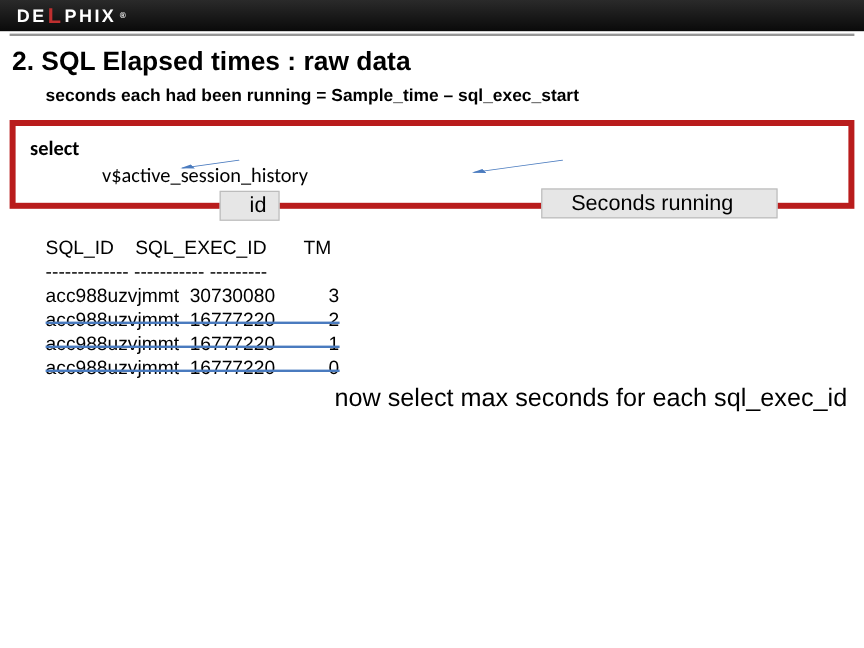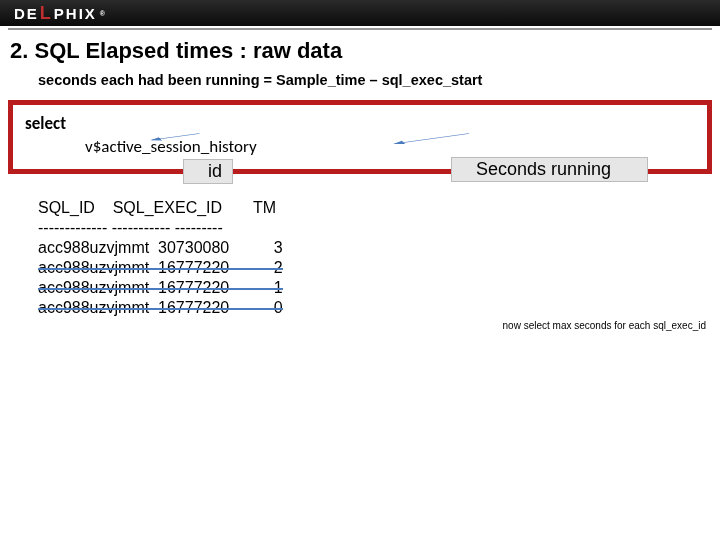--- a/index.html
+++ b/index.html
@@ -15,21 +15,21 @@
   .codebox { margin: 0 8px; border: 5px solid #b91c1c; padding: 8px 12px 10px 12px; position: relative; font-family: Calibri, Arial, sans-serif; font-size: 17px; line-height: 1.35; }
   .codebox .kw { font-weight: bold; }
   .ind1 { padding-left: 30px; }
   .ind2 { padding-left: 60px; }
   .callout { display: inline-block; background: #e6e6e6; border: 1px solid #bcbcbc; padding: 0 24px; font-size: 18px; font-family: Arial, sans-serif; line-height: 1.25; position: absolute; }
   .callout-id { left: 170px; top: 54px; width: 44px; text-align: left; }
   .callout-sec { left: 438px; top: 52px; width: 197px; }
   .arrows-svg { position: absolute; left: 0; top: 0; width: 100%; height: 100%; pointer-events: none; }
   .results { padding: 4px 10px 0 38px; font-family: Arial, sans-serif; font-size: 16px; line-height: 1.25; white-space: pre; }
   .results .sep { letter-spacing: 0; }
-  .footnote { text-align: right; padding: 2px 14px 0 0; font-size: 10px; }
+  .footnote { text-align: right; padding: 2px 14px 0 0; font-size: 21px; }
   .strike-row { position: relative; display: inline-block; }
   .strike-line { position: absolute; left: 0; right: 0; top: 52%; height: 1.5px; background: #4a7bbf; }
 </style>
 </head>
 <body>
 
 <div class="topbar">
   <div class="logo-wrap">
     <span class="logo-text">
       <span>DE</span>

